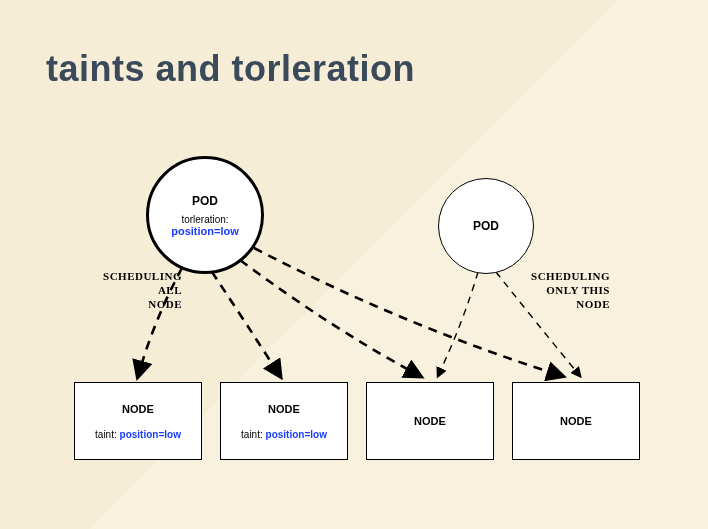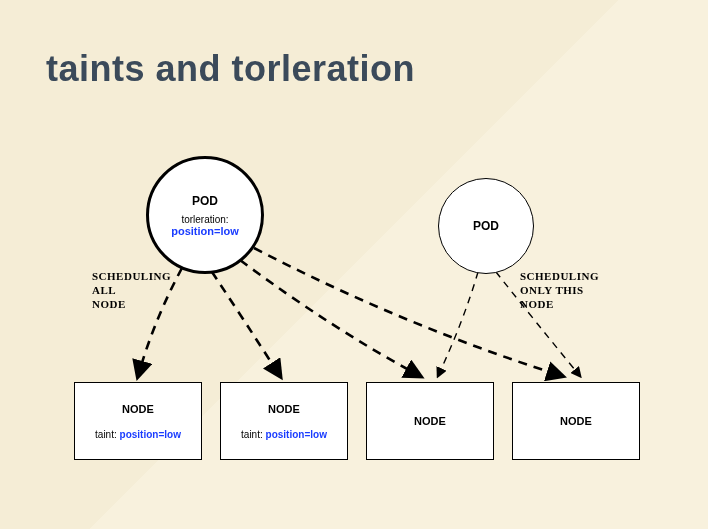--- a/index.html
+++ b/index.html
@@ -47,21 +47,21 @@
   }
   .pod-title { font-size: 12px; font-weight: 700; color: #000; }
   .pod-sub { font-size: 10px; color: #000; margin-top: 6px; }
   .pod-val { font-size: 11px; font-weight: 700; color: #1a3cff; }
   .annot {
     position: absolute;
     font-family: "Comic Sans MS", "Marker Felt", cursive;
     font-size: 11px;
     font-weight: 700;
     color: #000;
-    text-align: left;
+    text-align: right;
     line-height: 1.25;
     letter-spacing: 0.5px;
   }
   .annot-left { left: 28px; top: 120px; width: 90px; }
   .annot-right { left: 456px; top: 120px; width: 90px; }
   .node {
     position: absolute;
     top: 232px;
     width: 128px;
     height: 78px;

